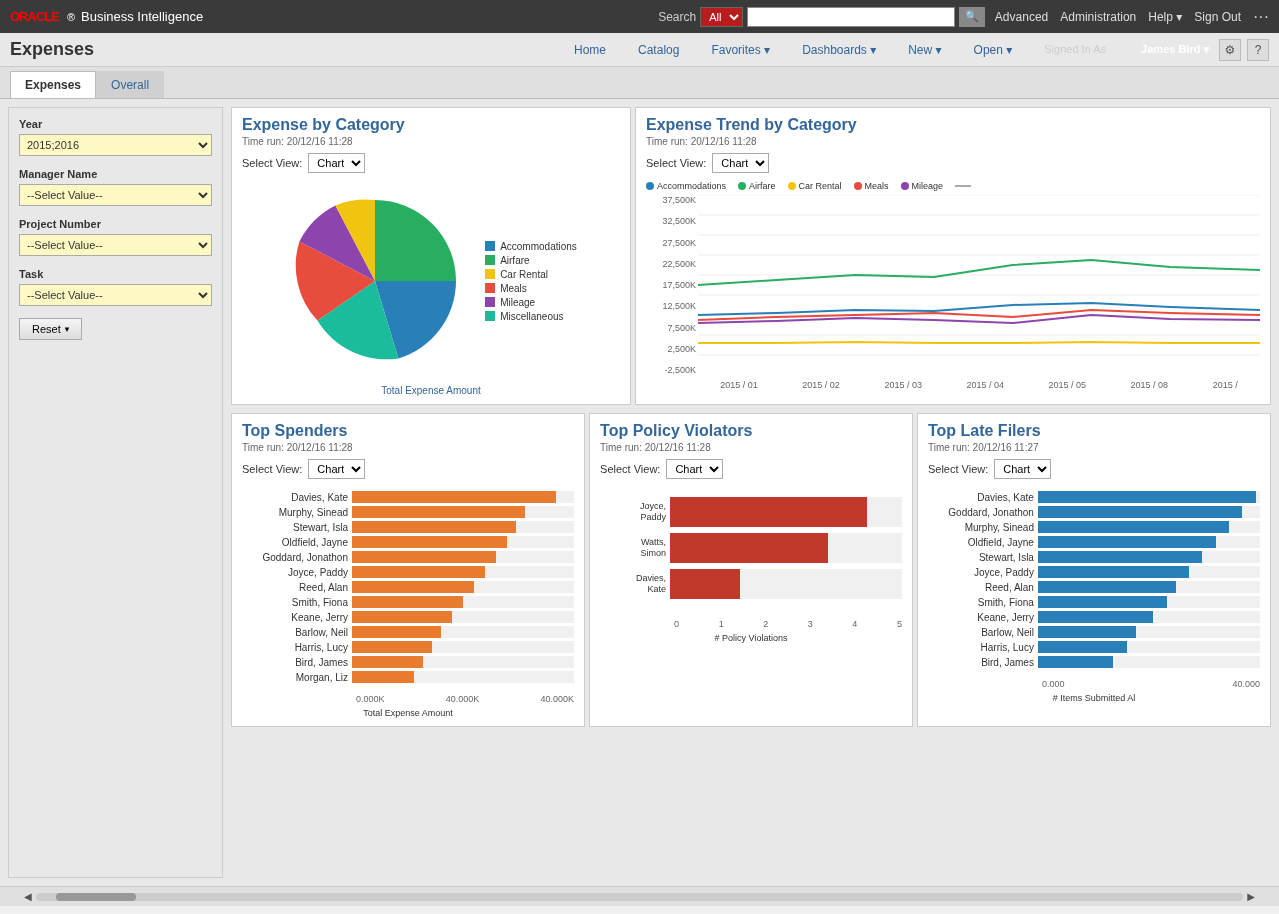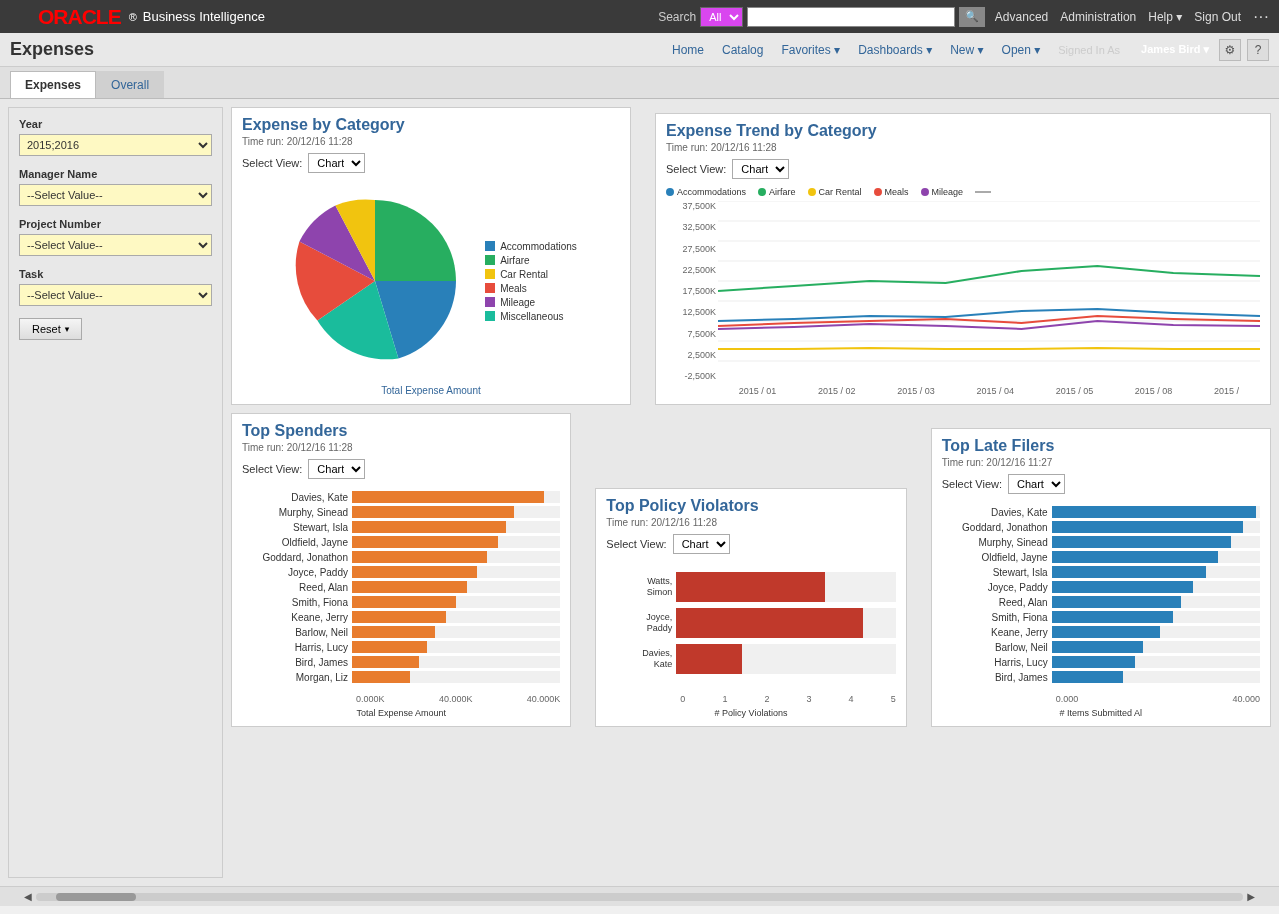--- a/index.html
+++ b/index.html
@@ -8,42 +8,42 @@
     
     .top-nav {
       background: #3a3a3a;
       display: flex;
       align-items: center;
       padding: 0 10px;
       height: 33px;
       gap: 10px;
     }
     .top-nav .logo { display: flex; align-items: center; gap: 6px; flex: 1; }
-    .logo-oracle { color: #f00; font-weight: bold; font-size: 21px; letter-spacing: -1px; margin-left: 28px; }
+    .logo-oracle { color: #f00; font-weight: bold; font-size: 13px; letter-spacing: -1px; }
     .logo-bi { color: #fff; font-size: 13px; }
     .top-nav .search-area { display: flex; align-items: center; gap: 4px; }
     .top-nav .search-label { color: #ccc; font-size: 12px; }
-    .top-nav .search-select { background: #d946ef; color: #fff; border: 1px solid #666; padding: 2px 4px; font-size: 11px; }
+    .top-nav .search-select { background: #b91c1c; color: #fff; border: 1px solid #666; padding: 2px 4px; font-size: 11px; }
     .top-nav .search-input { background: #fff; border: 1px solid #888; padding: 2px 60px 2px 4px; font-size: 11px; height: 20px; }
     .top-nav .search-btn { background: #888; border: none; color: #fff; padding: 2px 6px; cursor: pointer; font-size: 11px; height: 20px; }
     .top-nav .nav-links { display: flex; align-items: center; gap: 12px; color: #ccc; font-size: 12px; }
     .top-nav .nav-links span { cursor: pointer; color: #ddd; }
     .dots { color: #aaa; font-size: 16px; }
 
     
     .second-nav {
       background: #e8e8e8;
       border-bottom: 1px solid #ccc;
       display: flex;
       align-items: center;
       padding: 0 10px;
       height: 34px;
     }
     .page-title { font-size: 18px; font-weight: bold; color: #333; flex: 1; }
-    .second-nav .nav-items { display: flex; align-items: center; gap: 18px; }
+    .second-nav .nav-items { display: flex; gap: 32px; }
     .second-nav .nav-item { color: #336699; font-size: 12px; cursor: pointer; display: flex; align-items: center; gap: 2px; }
     .nav-icons { display: flex; align-items: center; gap: 6px; margin-left: 10px; }
     .nav-icon-btn { width: 22px; height: 22px; background: #ddd; border: 1px solid #bbb; display: flex; align-items: center; justify-content: center; cursor: pointer; font-size: 12px; color: #555; }
 
     
     .tabs-bar {
       background: #e0e0e0;
       border-bottom: 1px solid #bbb;
       display: flex;
       padding: 0 10px;
@@ -99,21 +99,21 @@
       font-size: 11px;
       cursor: pointer;
       display: flex;
       align-items: center;
       gap: 4px;
       margin-top: 8px;
     }
 
     
     .charts-area { flex: 1; display: flex; flex-direction: column; gap: 8px; }
-    .charts-row { display: flex; gap: 24px; align-items: flex-end; }
+    .charts-row { display: flex; gap: 4px; }
 
     
     .chart-panel {
       background: #fff;
       border: 1px solid #ccc;
       padding: 8px 10px;
       flex: 1;
       min-width: 0;
     }
     .chart-title { font-size: 16px; font-weight: bold; color: #336699; margin-bottom: 2px; }
@@ -497,29 +497,29 @@
         <div class="chart-title">Top Policy Violators</div>
         <div class="chart-time">Time run: 20/12/16 11:28</div>
         <div class="chart-header">
           <span class="select-view-label">Select View:</span>
           <select class="view-select">
             <option>Chart</option>
           </select>
         </div>
         <div class="policy-chart">
           <div class="policy-row">
+            <div class="policy-name">Joyce,<br>Paddy</div>
+            <div class="policy-bar-outer">
+              <div class="policy-bar-inner" style="width:85%;"></div>
+            </div>
+          </div>
+          <div class="policy-row">
             <div class="policy-name">Watts,<br>Simon</div>
             <div class="policy-bar-outer">
               <div class="policy-bar-inner" style="width:68%;"></div>
-            </div>
-          </div>
-          <div class="policy-row">
-            <div class="policy-name">Joyce,<br>Paddy</div>
-            <div class="policy-bar-outer">
-              <div class="policy-bar-inner" style="width:85%;"></div>
             </div>
           </div>
           <div class="policy-row">
             <div class="policy-name">Davies,<br>Kate</div>
             <div class="policy-bar-outer">
               <div class="policy-bar-inner" style="width:30%;"></div>
             </div>
           </div>
         </div>
         <div style="display:flex;justify-content:space-between;padding-left:74px;font-size:9px;color:#666;margin-top:4px;">

